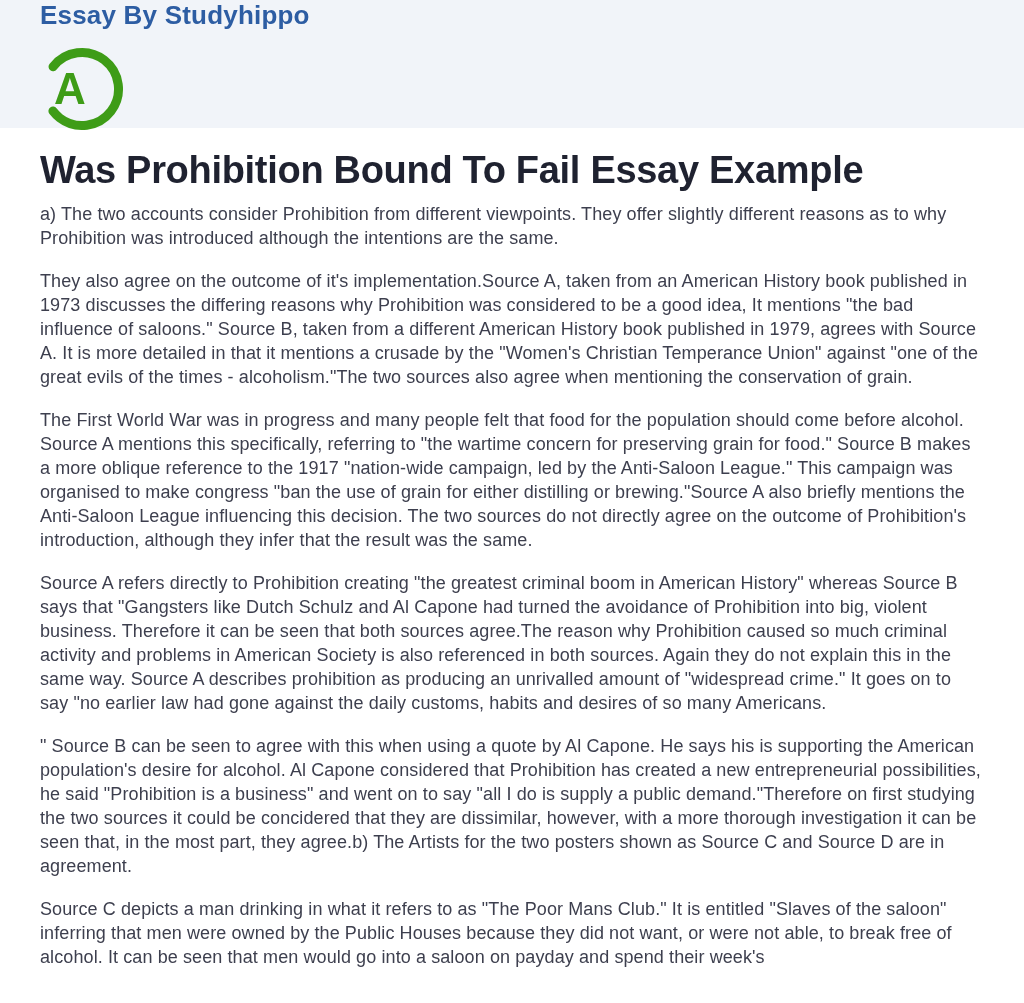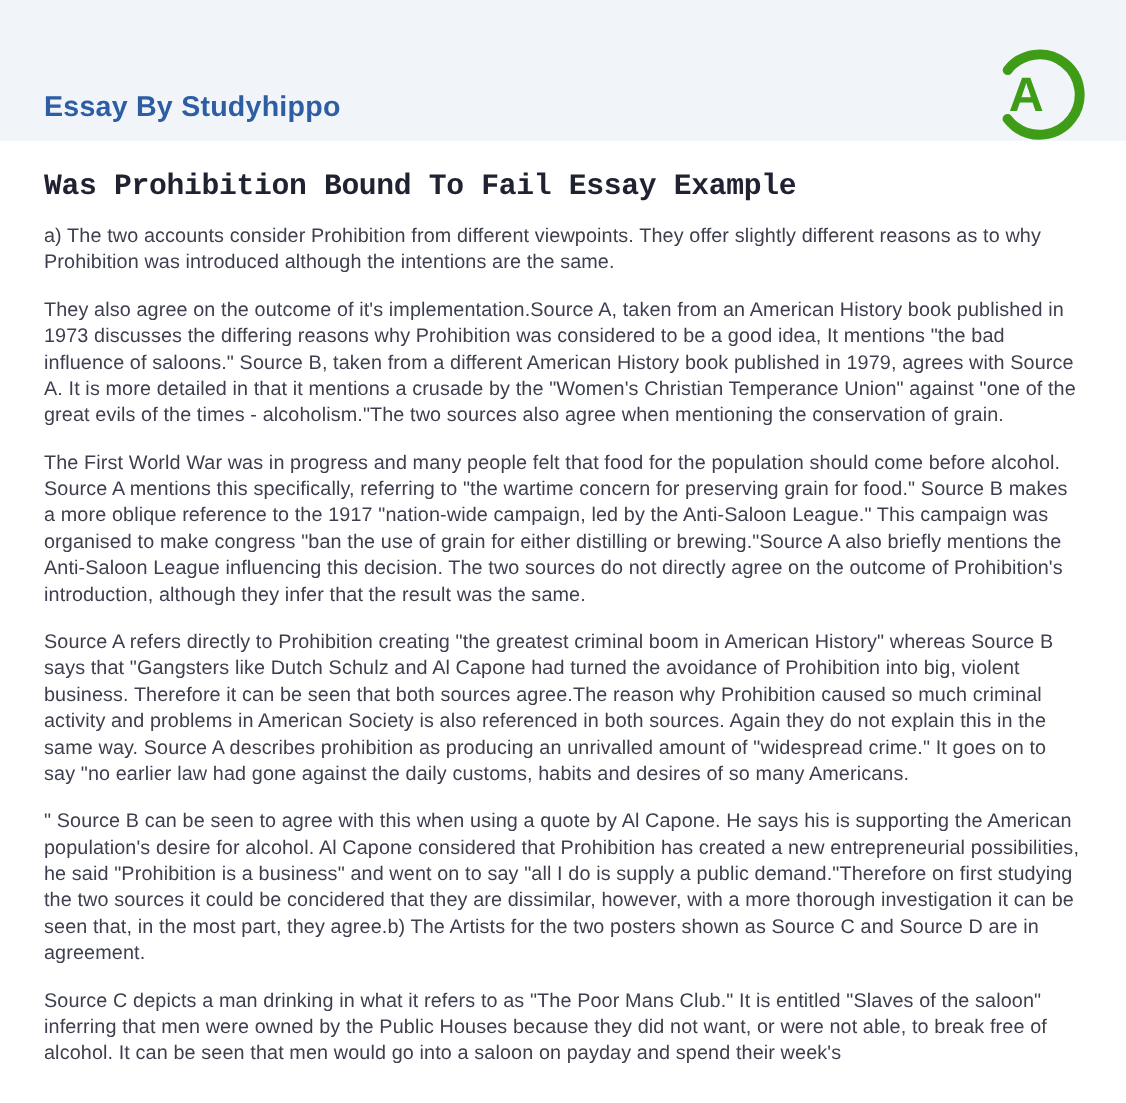--- a/index.html
+++ b/index.html
@@ -9,23 +9,24 @@
     height: 1003px;
     background: #ffffff;
     font-family: "Liberation Sans", sans-serif;
     overflow: hidden;
   }
   .page-header {
     width: 100%;
     height: 128px;
     background: #f1f4f9;
     display: flex;
-    align-items: flex-end;
+    align-items: flex-start;
     justify-content: space-between;
     padding: 0 37px 0 40px;
+    flex-direction: column;
   }
   .header-text { display: flex; flex-direction: column; }
   .site-title {
     color: #2d5da3;
     font-size: 26px;
     font-weight: bold;
     letter-spacing: 0.2px;
     margin-bottom: 16px;
   }
   .page-url {
@@ -38,26 +39,25 @@
   .logo-wrap {
     width: 84px;
     height: 84px;
     flex: 0 0 auto;
   }
   .essay-main {
     padding: 20px 40px 0 40px;
   }
   .essay-title {
     color: #1f2230;
-    font-size: 27px;
+    font-size: 38px;
     font-weight: bold;
     line-height: 44px;
     letter-spacing: -0.3px;
     margin: 0 0 10px 0;
-    font-family: Liberation Mono, monospace;
   }
   .essay-paragraph {
     color: #3d3f4e;
     font-size: 18px;
     line-height: 24px;
     margin: 0 0 19px 0;
     letter-spacing: 0.1px;
   }
 </style>
 </head>

